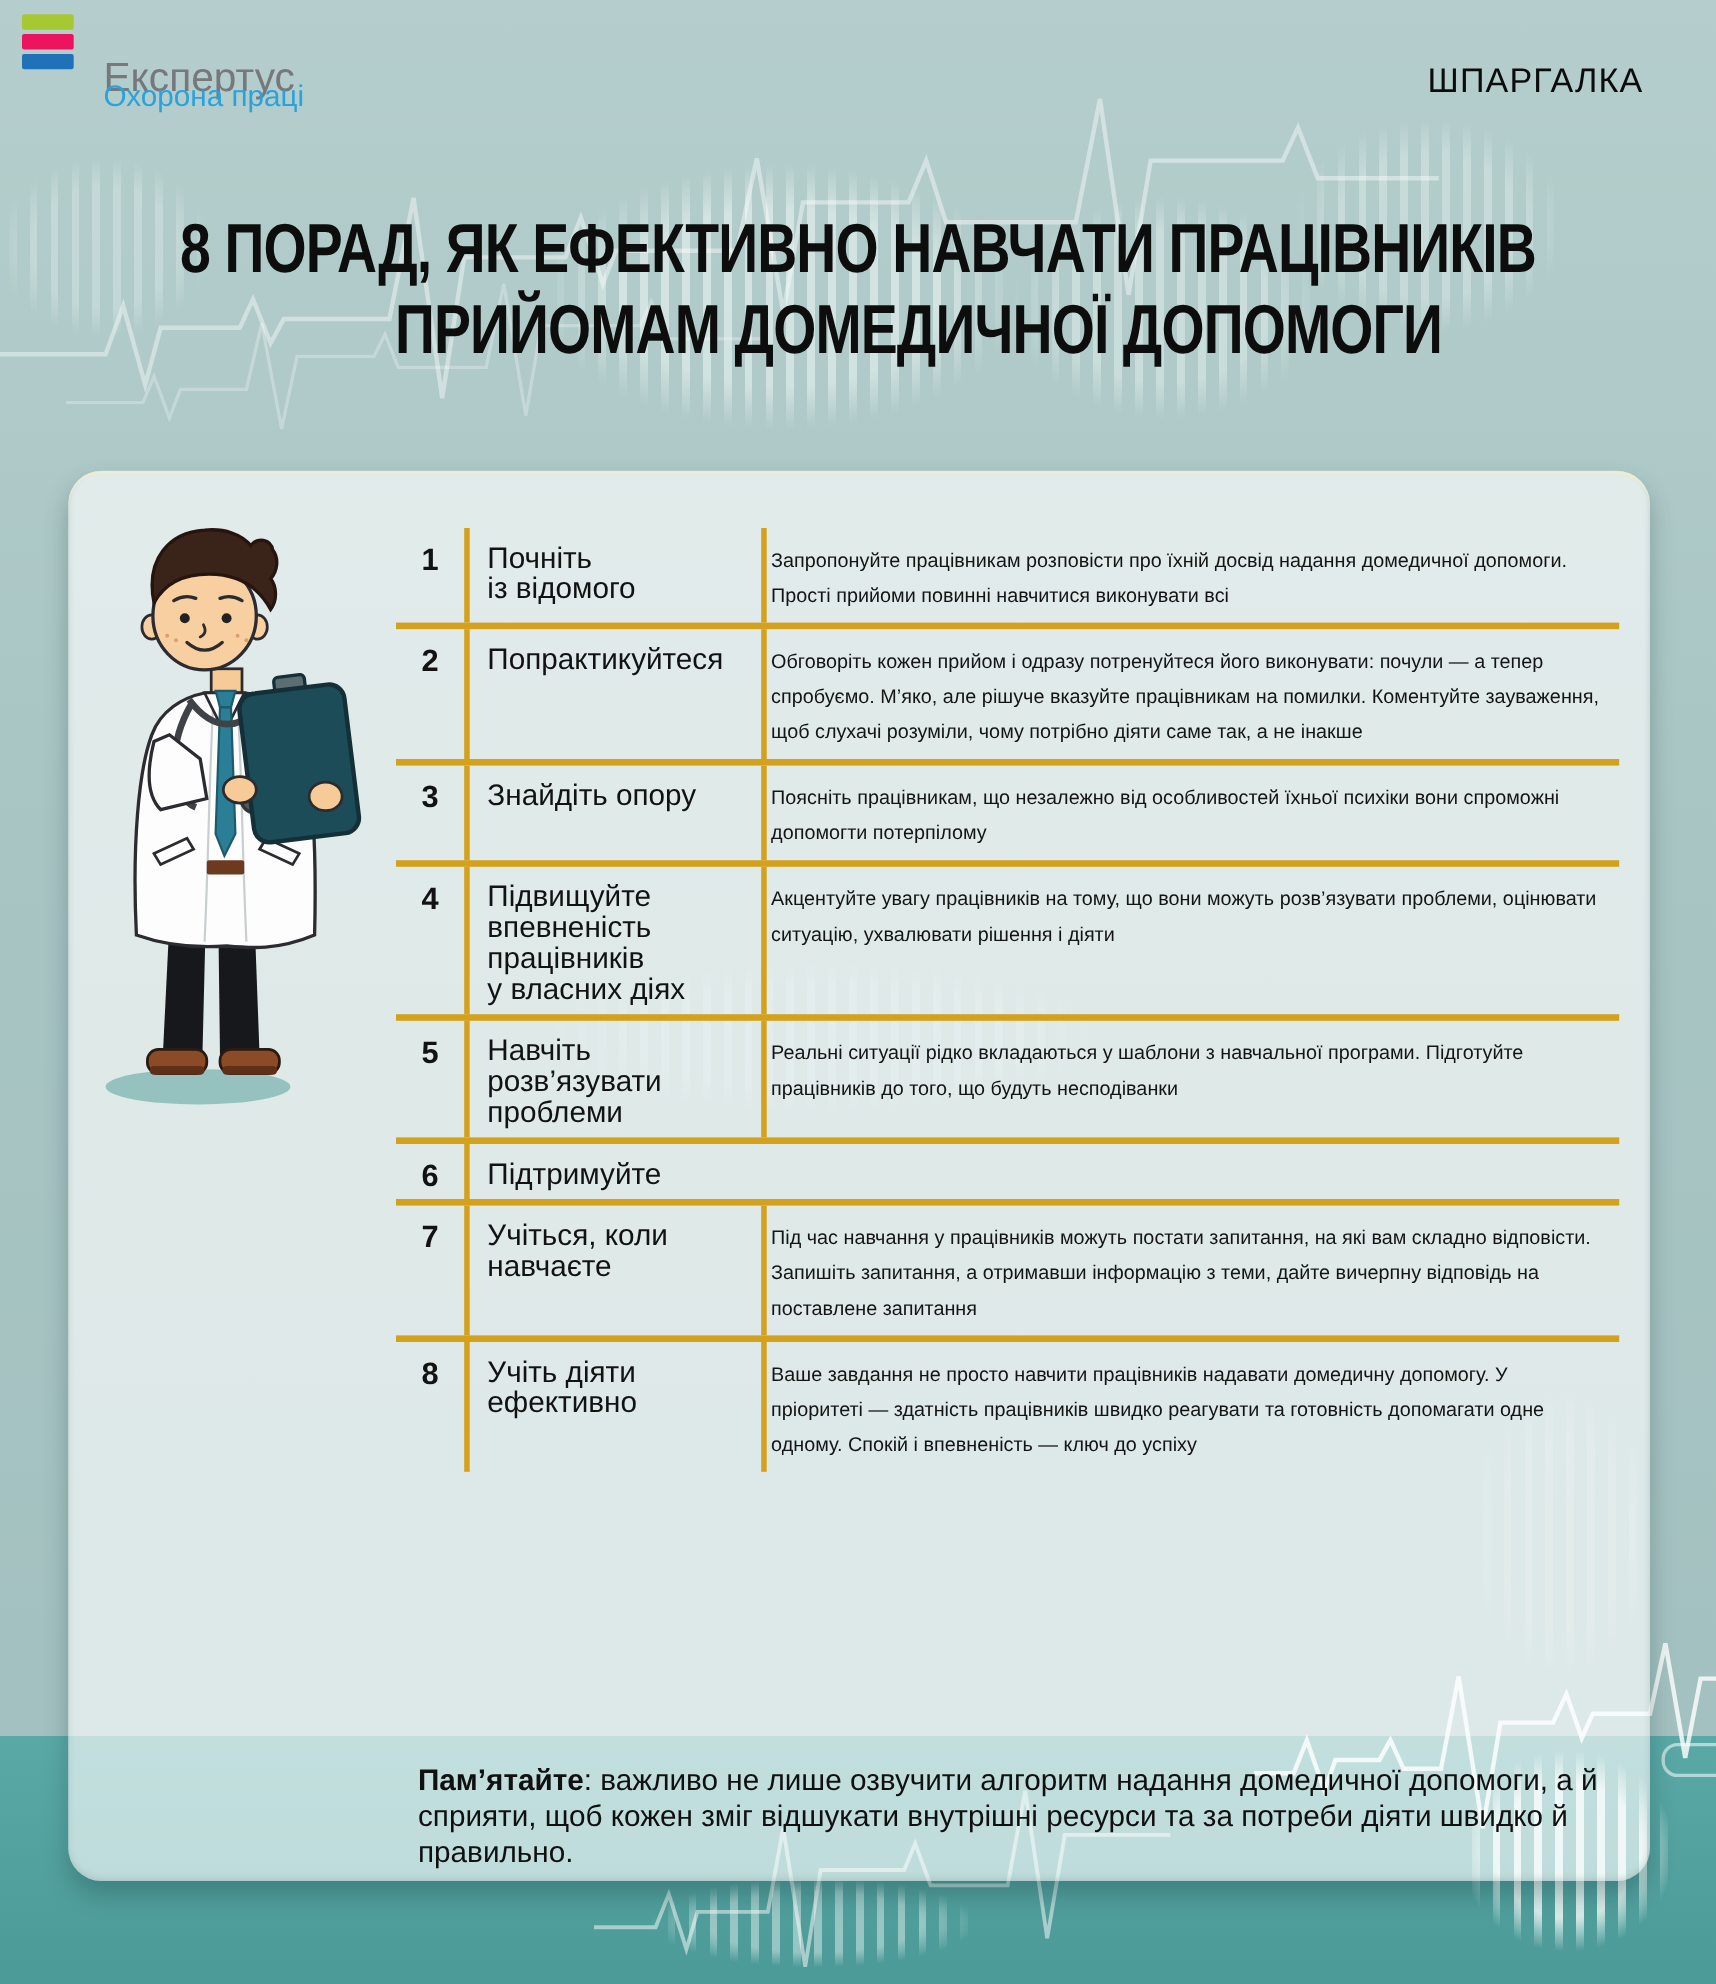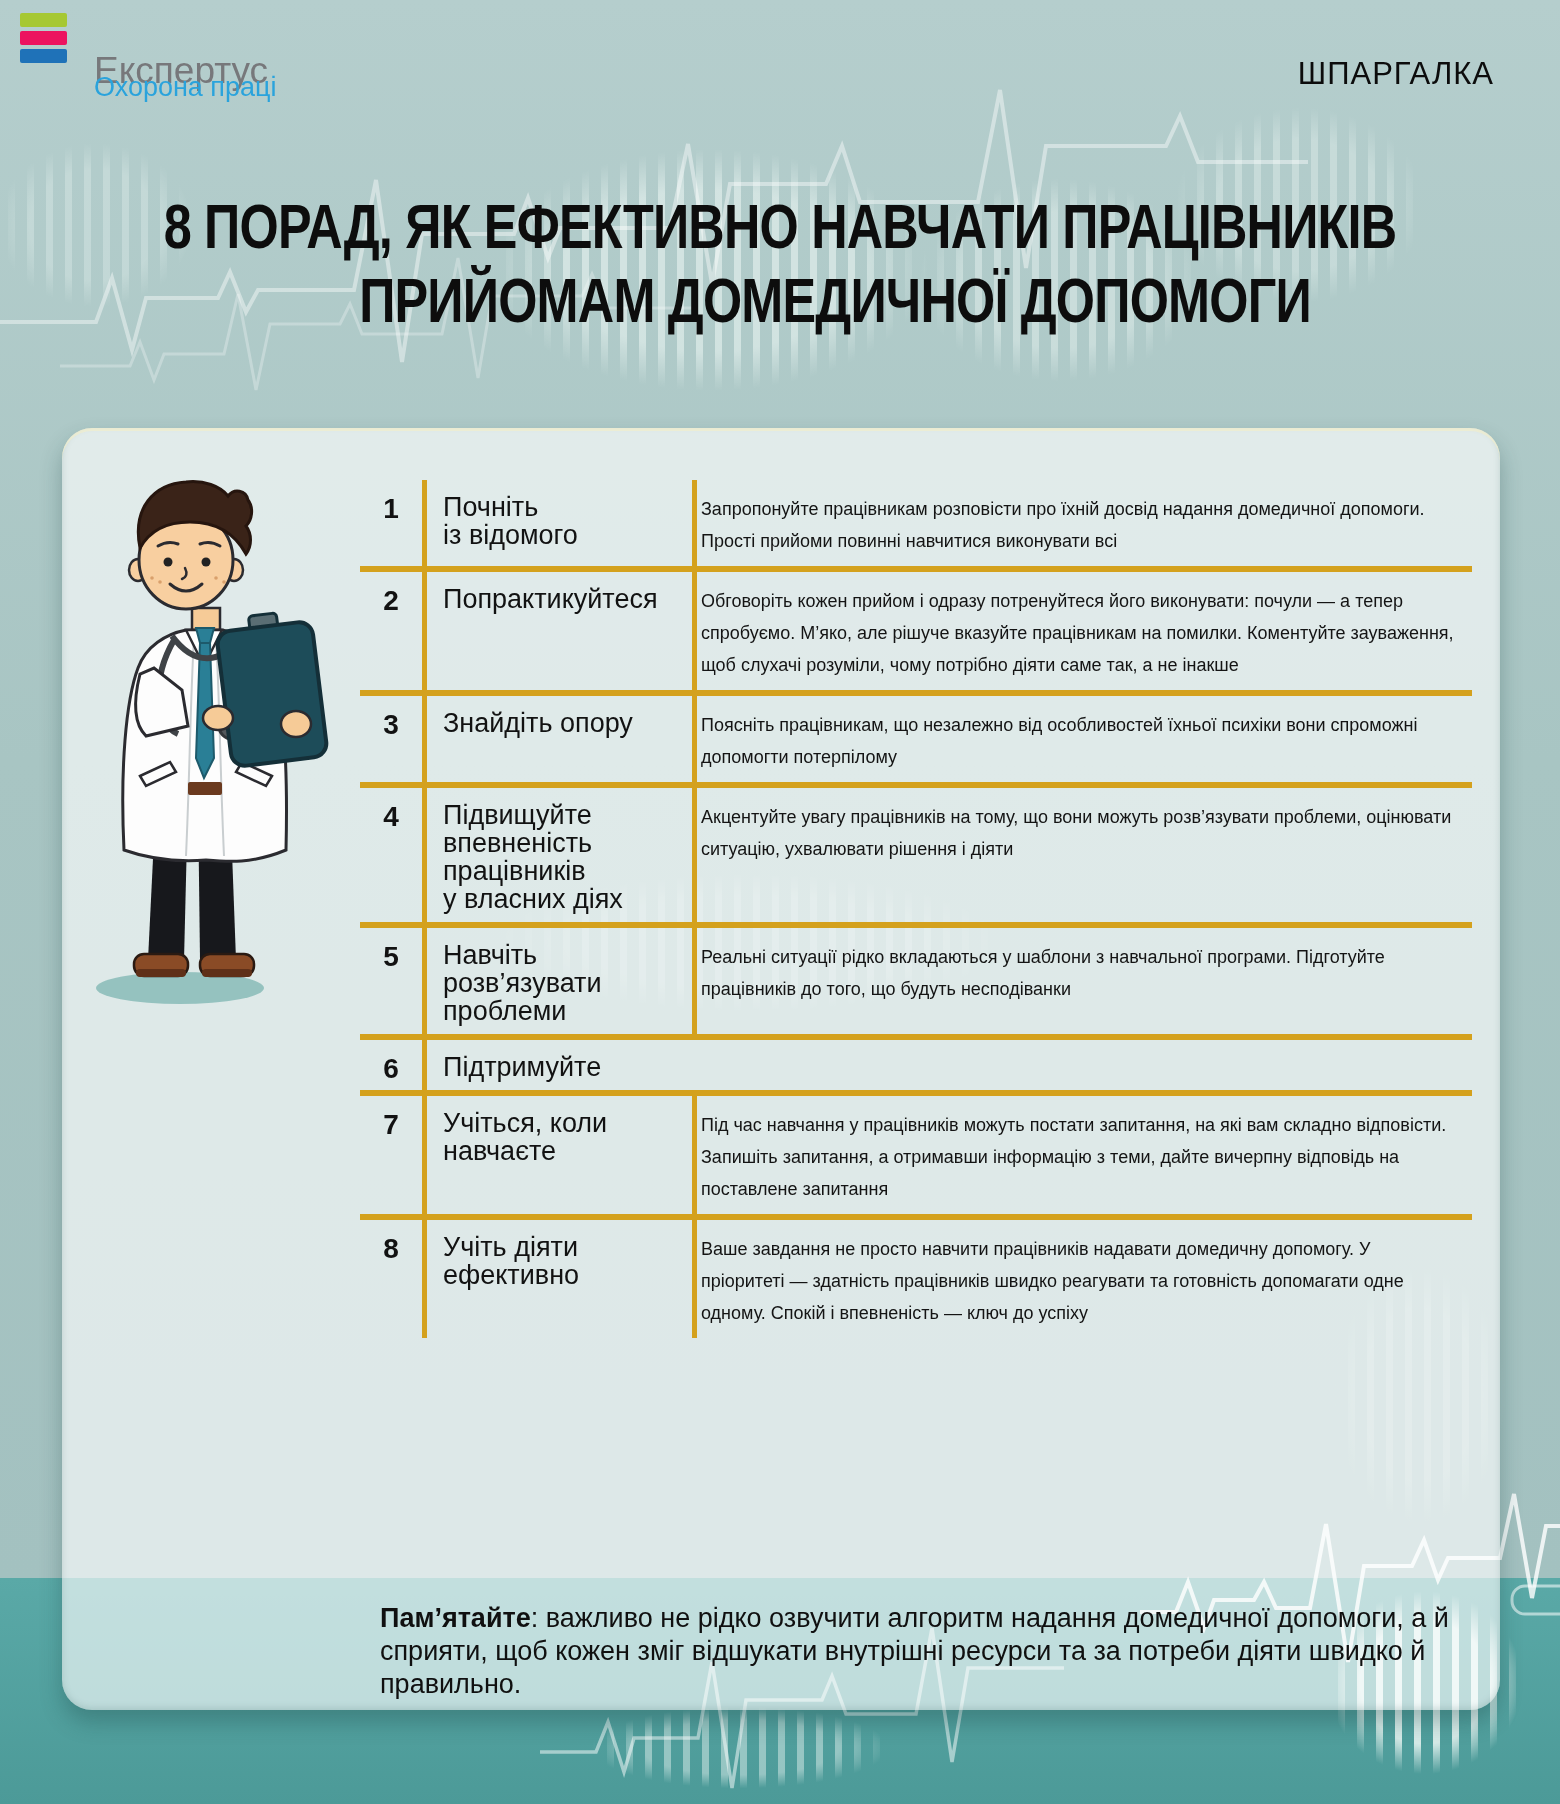--- a/index.html
+++ b/index.html
@@ -177,16 +177,16 @@
     </div>
     <div class="tip">
       <div class="cell-num">8</div>
       <div class="cell-title">Учіть діяти
 ефективно</div>
       <div class="cell-desc">Ваше завдання не просто навчити працівників надавати домедичну допомогу. У пріоритеті — здатність працівників швидко реагувати та готовність допомагати одне одному. Спокій і впевненість — ключ до успіху</div>
     </div>
   </div>
 
   <div class="note">
-    <b>Пам’ятайте</b><span>: важливо не рідко озвучити алгоритм надання домедичної допомоги, а й сприяти, щоб кожен зміг відшукати внутрішні ресурси та за потреби діяти швидко й правильно.</span>
+    <b>Пам’ятайте</b><span>: важливо не лише озвучити алгоритм надання домедичної допомоги, а й сприяти, щоб кожен зміг відшукати внутрішні ресурси та за потреби діяти швидко й правильно.</span>
   </div>
 
 </div>
 
 </body></html>

